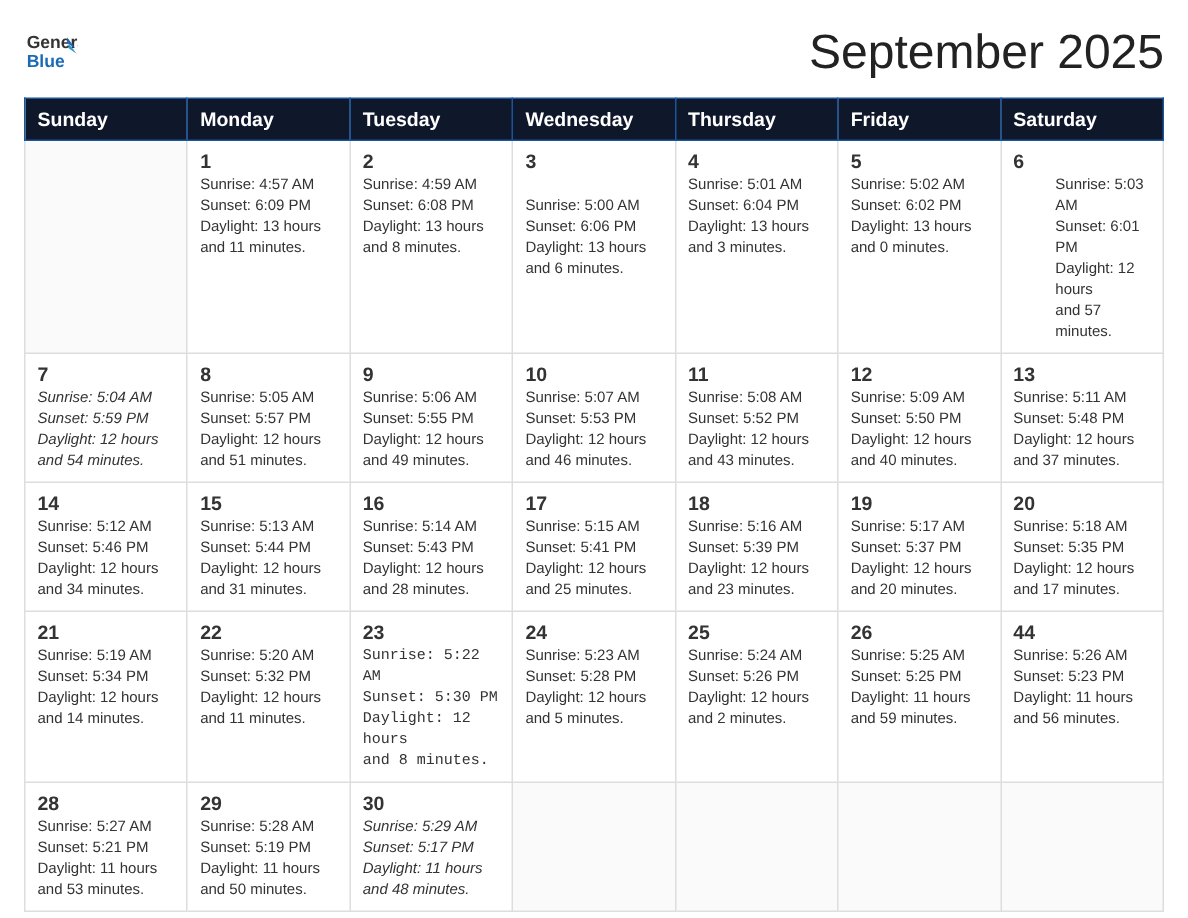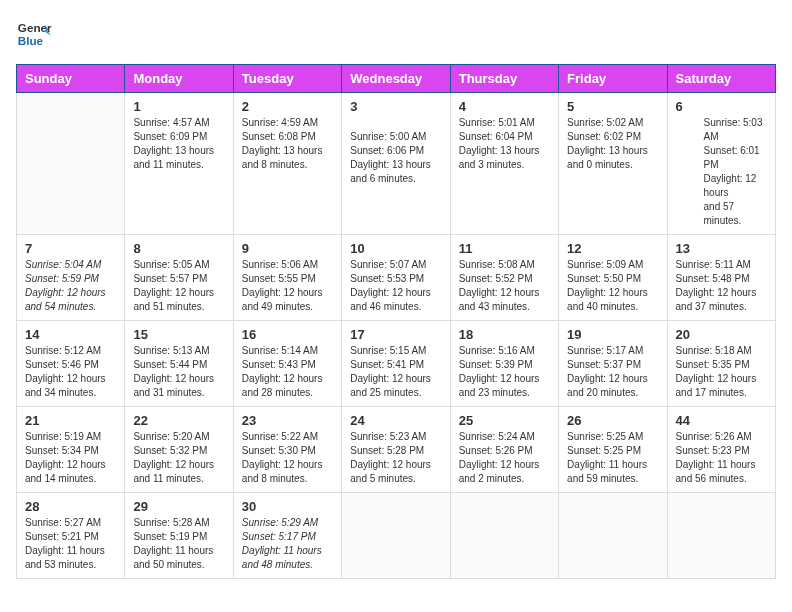--- a/index.html
+++ b/index.html
@@ -36,21 +36,21 @@
     .location {
       font-size: 14px;
       color: #444;
     }
     table {
       width: 100%;
       border-collapse: collapse;
       border: 1px solid #ccc;
     }
     thead tr th {
-      background: #d946ef;
+      background: #0f172a;
       color: #fff;
       padding: 6px 8px;
       font-size: 13px;
       font-weight: bold;
       text-align: left;
       border: 1px solid #1a5599;
     }
     tbody tr td {
       vertical-align: top;
       padding: 6px 8px;
@@ -85,20 +85,21 @@
 <div class="header">
   <div class="logo">
     <svg class="logo-icon" viewBox="0 0 40 40">
       <text x="2" y="18" font-size="13" font-weight="bold" fill="#333" font-family="Arial">General</text>
       <text x="2" y="32" font-size="13" font-weight="bold" fill="#1a6ab5" font-family="Arial">Blue</text>
       <polygon points="32,10 38,18 32,14" fill="#1a6ab5"></polygon>
       <polygon points="33,14 39,22 33,18" fill="#3399cc"></polygon>
     </svg>
   </div>
   <div class="title-block">
+    <div class="month-title">September 2025</div>
   </div>
 </div>
 
 <table>
   <thead>
     <tr id="weekday-header">
         <th>Sunday</th>
         <th>Monday</th>
         <th>Tuesday</th>
         <th>Wednesday</th>
@@ -265,21 +266,21 @@
         </td>
         <td>
           <span class="day-num">22</span>
           <div class="day-info" style="white-space: pre-line;">Sunrise: 5:20 AM
 Sunset: 5:32 PM
 Daylight: 12 hours
 and 11 minutes.</div>
         </td>
         <td>
           <span class="day-num">23</span>
-          <div class="day-info" style="white-space: pre-line;">Sunrise: 5:22 AM
+          <div class="day-info" style="white-space: pre-line; font-family: Liberation Mono, monospace;">Sunrise: 5:22 AM
 Sunset: 5:30 PM
 Daylight: 12 hours
 and 8 minutes.</div>
         </td>
         <td>
           <span class="day-num">24</span>
           <div class="day-info" style="white-space: pre-line;">Sunrise: 5:23 AM
 Sunset: 5:28 PM
 Daylight: 12 hours
 and 5 minutes.</div>

